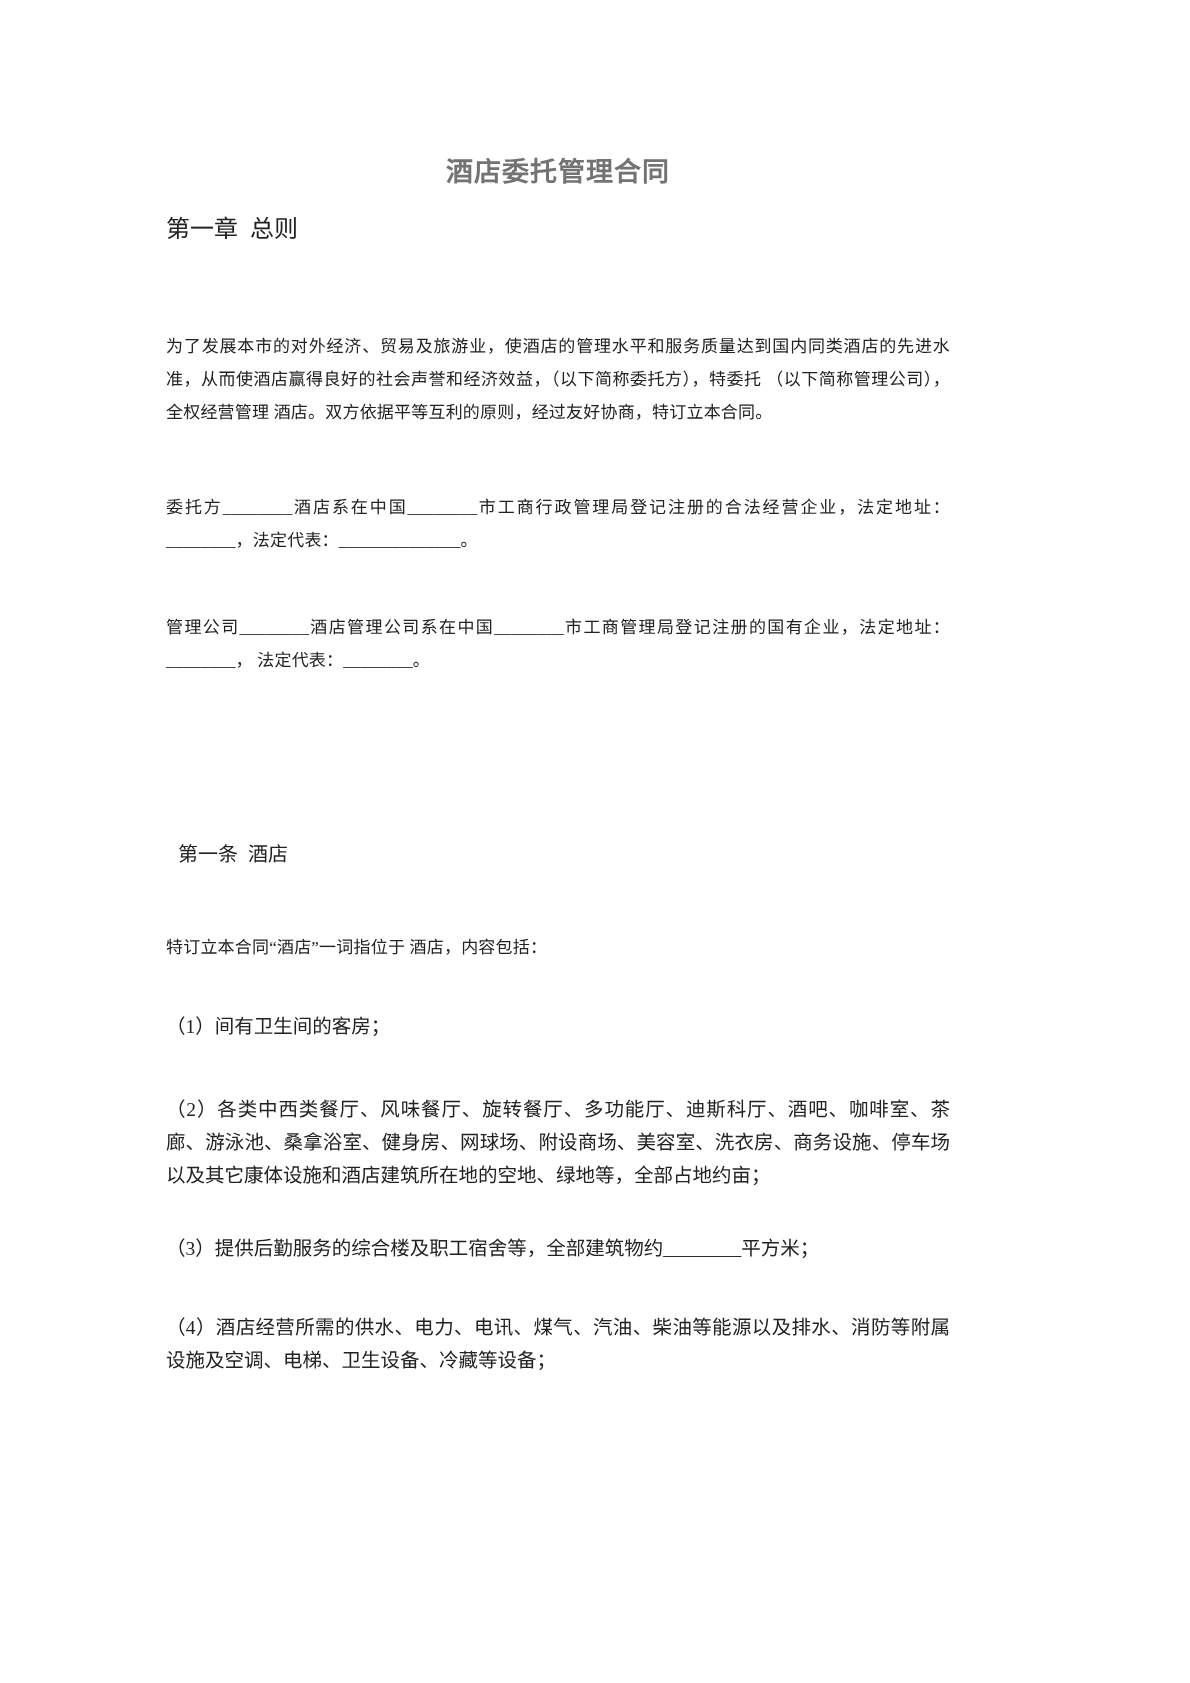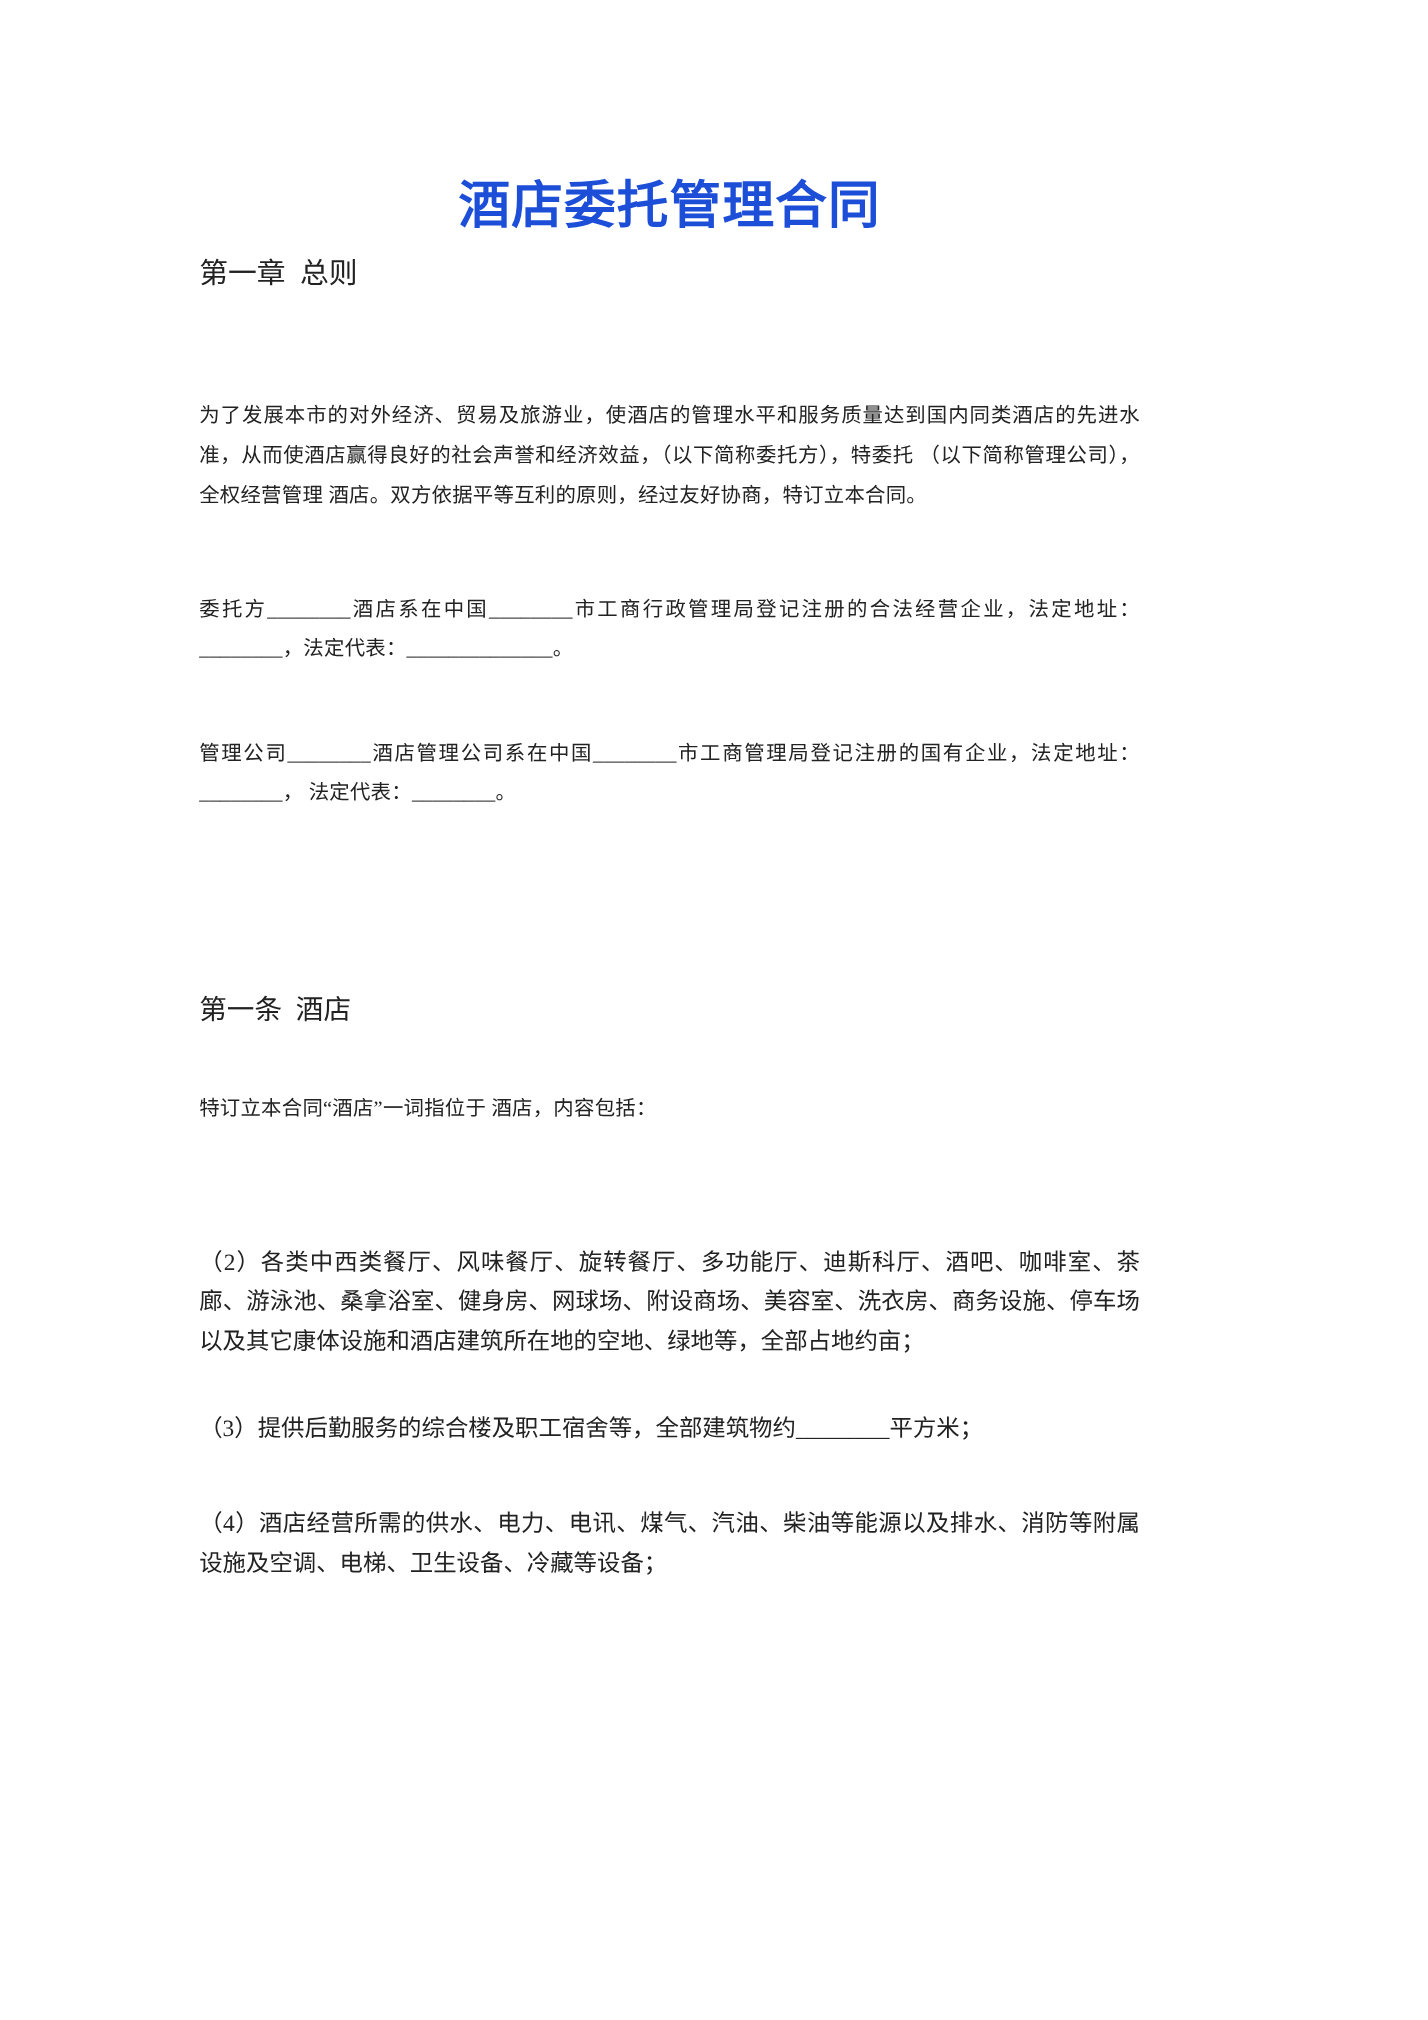--- a/index.html
+++ b/index.html
@@ -30,25 +30,25 @@
     top: 0;
     width: 784px;
   }
 
   
   .doc-title {
     margin: 0;
     padding: 0;
     font-family: "Liberation Sans", "DejaVu Sans", sans-serif;
     font-weight: bold;
-    font-size: 43px;
+    font-size: 27px;
     line-height: 40px;
     text-align: center;
     letter-spacing: 1px;
-    color: #1d4ed8;
+    color: #737373;
     padding-top: 152px;
   }
 
   
   .para {
     font-size: 17px;
     line-height: 33px;
     text-align: justify;
     text-justify: inter-ideograph;
     letter-spacing: 0.2px;
@@ -56,24 +56,24 @@
     margin: 0;
   }
   .chapter {
     font-size: 24px;
     line-height: 30px;
     color: #222;
     margin: 0;
     white-space: pre;
   }
   .clause {
-    font-size: 23px;
+    font-size: 20px;
     line-height: 30px;
     color: #222;
-    margin: 0;
+    margin: 12px;
     white-space: pre;
   }
   .item {
     font-size: 19.5px;
     line-height: 33px;
     text-align: justify;
     text-justify: inter-ideograph;
     color: #222;
     margin: 0;
   }
@@ -118,20 +118,21 @@
     <div class="sp-128"></div>
 
     <p class="clause">第一条  酒店</p>
 
     <div class="sp-50"></div>
 
     <p class="para">特订立本合同“酒店”一词指位于 酒店，内容包括：</p>
 
     <div class="sp-46"></div>
 
+    <p class="item">（1）间有卫生间的客房；</p>
 
     <div class="sp-50"></div>
 
     <p class="item">（2）各类中西类餐厅、风味餐厅、旋转餐厅、多功能厅、迪斯科厅、酒吧、咖啡室、茶廊、游泳池、桑拿浴室、健身房、网球场、附设商场、美容室、洗衣房、商务设施、停车场以及其它康体设施和酒店建筑所在地的空地、绿地等，全部占地约亩；</p>
 
     <div class="sp-40"></div>
 
     <p class="item">（3）提供后勤服务的综合楼及职工宿舍等，全部建筑物约________平方米；</p>
 
     <div class="sp-46"></div>

